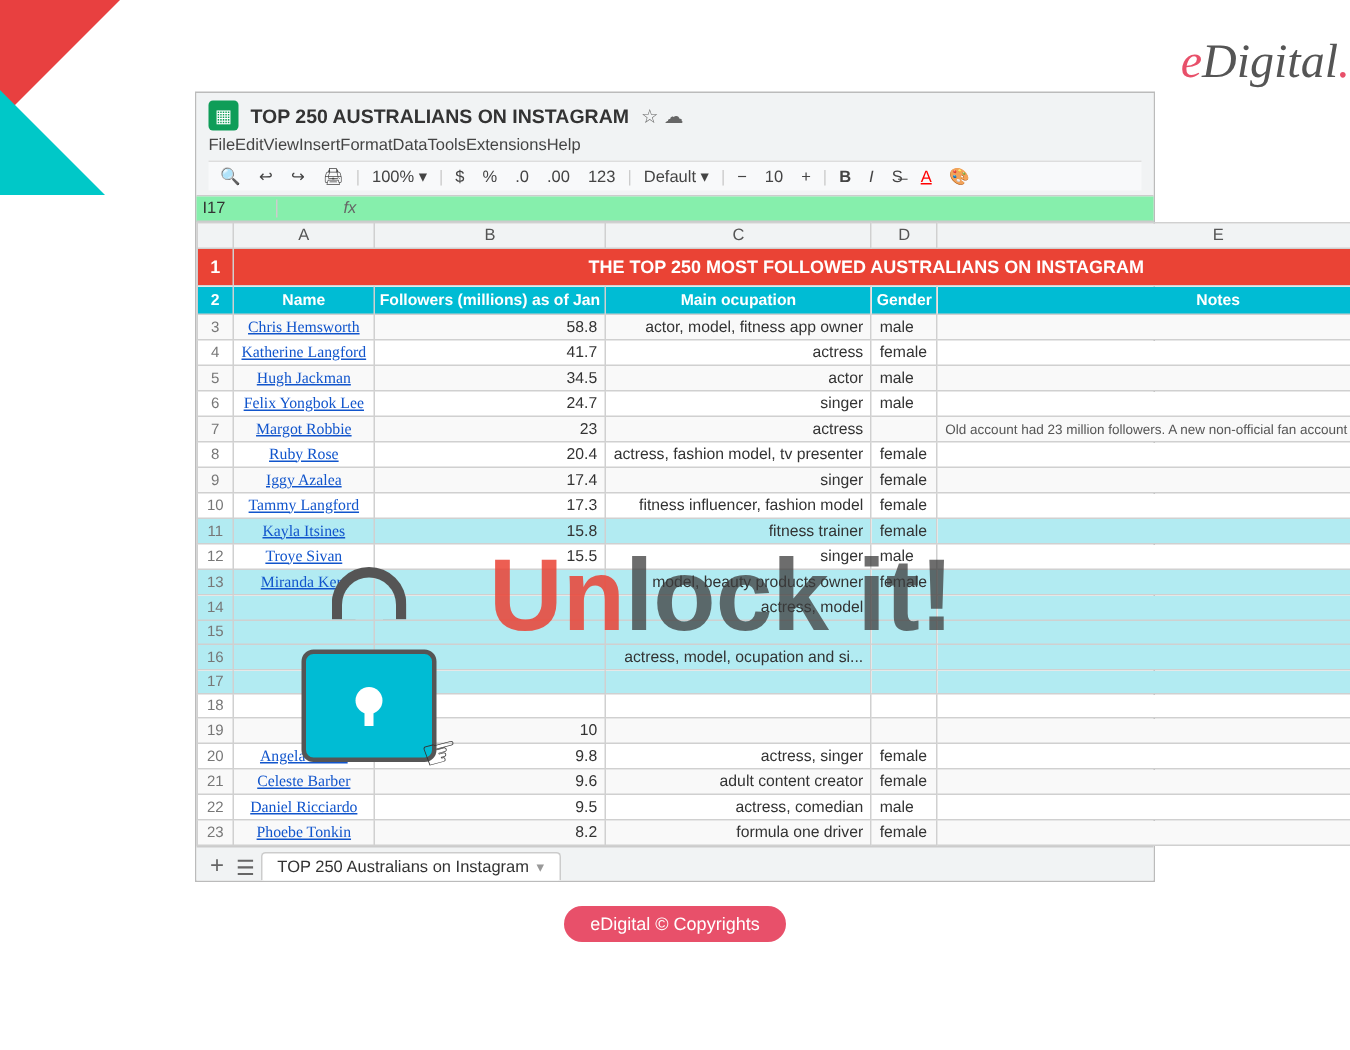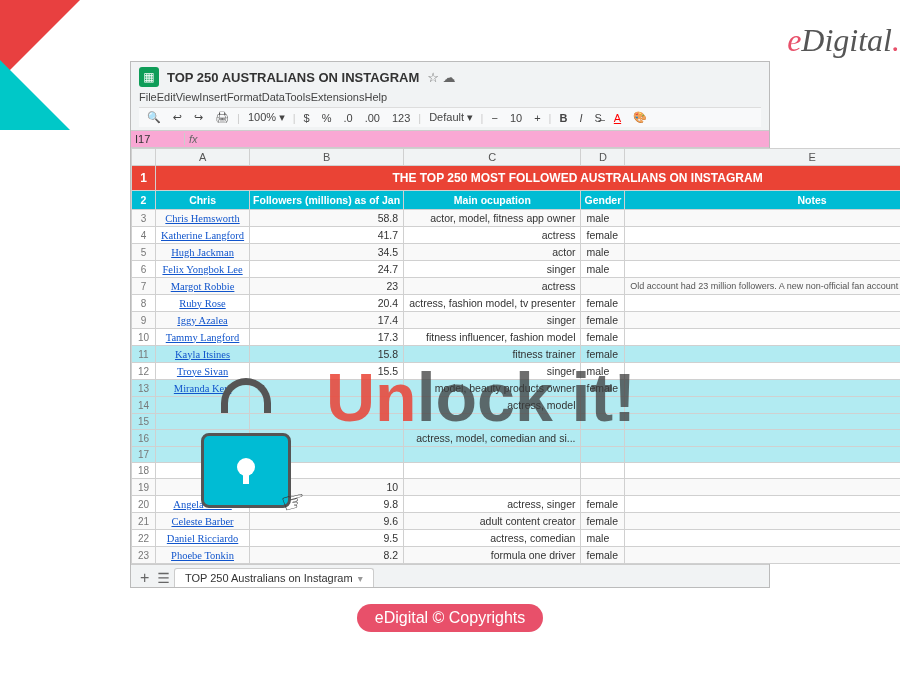--- a/index.html
+++ b/index.html
@@ -122,23 +122,24 @@
       cursor: pointer;
       font-size: 11px;
       color: #444;
     }
     .tb-sep { color: #ccc; }
 
     .formula-bar {
       display: flex;
       align-items: flex-start;
       border-bottom: 1px solid #ccc;
-      background: #f9a8d4;
+      background: #86efac;
       padding: 2px 4px;
       font-size: 11px;
+      gap: 40px;
     }
     .cell-ref {
       width: 50px;
       font-size: 11px;
       color: #333;
       border-right: 1px solid #ccc;
       padding-right: 4px;
       margin-right: 4px;
     }
     .formula-icon {
@@ -359,21 +360,21 @@
       margin-top: 16px;
       font-size: 12px;
       color: #888;
     }
     .footer-badge {
       display: inline-block;
       background: #e8506a;
       color: #fff;
       border-radius: 20px;
       padding: 5px 18px;
-      font-size: 16px;
+      font-size: 12px;
     }
   </style>
 </head>
 <body>
 
 <div class="triangle-red"></div>
 <div class="triangle-cyan"></div>
 
 <div class="logo-area">
   <span class="logo-text">
@@ -446,21 +447,21 @@
         <th>E</th>
       </tr>
 
       <tr class="title-row">
         <td class="row-num">1</td>
         <td colspan="5">THE TOP 250 MOST FOLLOWED AUSTRALIANS ON INSTAGRAM</td>
       </tr>
 
       <tr class="header-row">
         <td class="row-num">2</td>
-        <td>Chris</td>
+        <td>Name</td>
         <td>Followers (millions) as of Jan</td>
         <td>Main ocupation</td>
         <td>Gender</td>
         <td>Notes</td>
       </tr>
 
       <tr class="data-row">
         <td class="row-num">3</td>
         <td class="name-cell">Chris Hemsworth</td>
         <td class="num-cell">58.8</td>
@@ -561,21 +562,21 @@
         <td class="name-cell"></td>
         <td class="num-cell"></td>
         <td class="occupation-cell"></td>
         <td class="gender-cell"></td>
         <td class="notes-cell"></td>
       </tr>
       <tr class="data-row highlighted-row">
         <td class="row-num">16</td>
         <td class="name-cell"></td>
         <td class="num-cell"></td>
-        <td class="occupation-cell">actress, model, comedian and si...</td>
+        <td class="occupation-cell">actress, model, ocupation and si...</td>
         <td class="gender-cell"></td>
         <td class="notes-cell"></td>
       </tr>
       <tr class="data-row highlighted-row" style="background:#aee8ee !important;">
         <td class="row-num" style="background:#aee8ee;">17</td>
         <td class="name-cell"></td>
         <td class="num-cell"></td>
         <td class="occupation-cell"></td>
         <td class="gender-cell"></td>
         <td class="notes-cell"></td>

